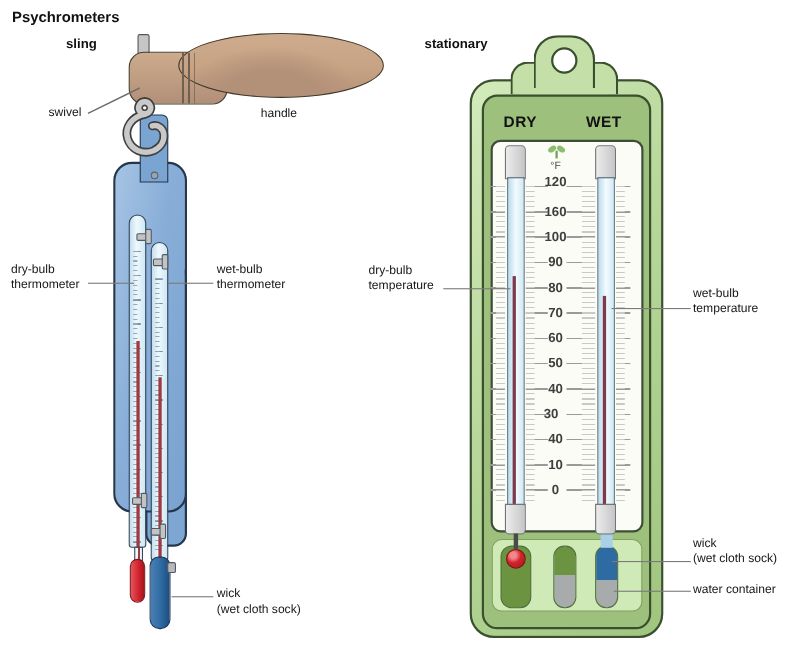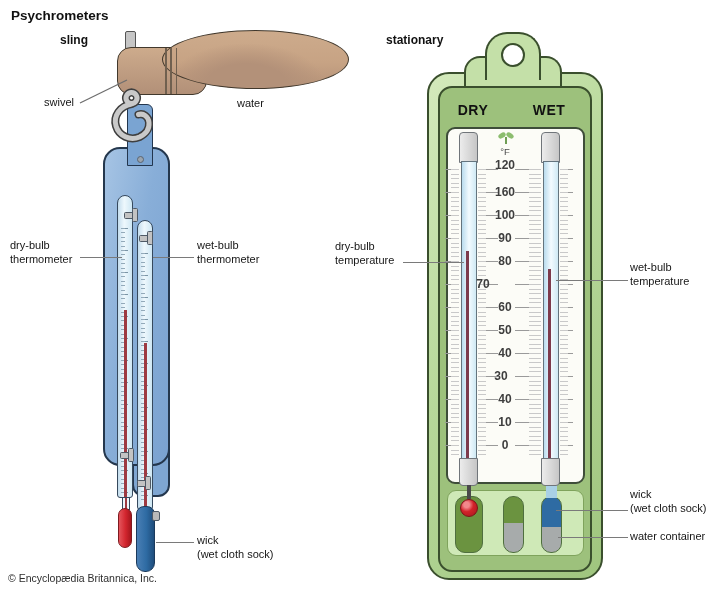--- a/index.html
+++ b/index.html
@@ -83,21 +83,21 @@
 
   <svg class="overlay" width="720" height="592" viewBox="0 0 720 592">
     <line x1="80" y1="103" x2="127" y2="80" stroke="#6e6e6e" stroke-width="1.3"></line>
     <path d="M131.5 92.5 a5.5 5.5 0 1 0 .01 0" fill="none" stroke="#3f3f3f" stroke-width="8" stroke-linecap="round"></path>
     <path d="M131.5 104 C120 106 113 116 116 126 C119 136 130 141 139.5 137 C146 134 149.5 128.5 149 122.5 C148.5 116.5 143.5 113 138.5 114.5" fill="none" stroke="#3f3f3f" stroke-width="8" stroke-linecap="round"></path>
     <path d="M131.5 92.5 a5.5 5.5 0 1 0 .01 0" fill="none" stroke="#c9c9c9" stroke-width="5" stroke-linecap="round"></path>
     <path d="M131.5 104 C120 106 113 116 116 126 C119 136 130 141 139.5 137 C146 134 149.5 128.5 149 122.5 C148.5 116.5 143.5 113 138.5 114.5" fill="none" stroke="#c9c9c9" stroke-width="5" stroke-linecap="round"></path>
   </svg>
 
   <div class="lbl" style="left:44px;top:96px;">swivel</div>
-  <div class="lbl" style="left:237px;top:97px;">water</div>
+  <div class="lbl" style="left:237px;top:97px;">handle</div>
   <div class="lbl" style="left:10px;top:239px;">dry-bulb
 thermometer</div>
   <div class="ptr" style="left:80px;top:256.5px;width:42px;"></div>
   <div class="lbl" style="left:197px;top:239px;">wet-bulb
 thermometer</div>
   <div class="ptr" style="left:153px;top:256.5px;width:41px;"></div>
   <div class="lbl" style="left:197px;top:534px;">wick
 (wet cloth sock)</div>
   <div class="ptr" style="left:156px;top:541.5px;width:38px;"></div>
 
@@ -139,36 +139,35 @@
     <div class="abs" style="left:9px;top:3px;width:8px;height:5px;border-radius:50%;background:#8cbd6f;transform:rotate(32deg);"></div>
     <div class="abs" style="left:8px;top:7px;width:2px;height:7px;background:#6f9e55;"></div>
   </div>
   <div class="abs" style="left:496px;top:146px;width:18px;text-align:center;font-size:9.5px;color:#4a4a4a;">°F</div>
 
   <span class="num" style="left:490px;top:158px;">120</span>
   <span class="num" style="left:490px;top:185px;">160</span>
   <span class="num" style="left:490px;top:208px;">100</span>
   <span class="num" style="left:490px;top:231px;text-align:center;">90</span>
   <span class="num" style="left:490px;top:254px;">80</span>
-  <span class="num" style="left:468px;top:277px;">70</span>
+  <span class="num" style="left:490px;top:277px;">70</span>
   <span class="num" style="left:490px;top:300px;">60</span>
   <span class="num" style="left:490px;top:323px;">50</span>
   <span class="num" style="left:490px;top:346px;">40</span>
   <span class="num" style="left:486px;top:369px;">30</span>
   <span class="num" style="left:490px;top:392px;">40</span>
   <span class="num" style="left:490px;top:415px;">10</span>
   <span class="num" style="left:490px;top:438px;">0</span>
 
   <div class="lbl" style="left:335px;top:240px;">dry-bulb
 temperature</div>
   <div class="ptr" style="left:403px;top:262px;width:61px;"></div>
   <div class="lbl" style="left:630px;top:261px;">wet-bulb
 temperature</div>
   <div class="ptr" style="left:556px;top:279.5px;width:72px;"></div>
   <div class="lbl" style="left:630px;top:488px;">wick
 (wet cloth sock)</div>
   <div class="ptr" style="left:556px;top:509.5px;width:72px;"></div>
   <div class="lbl" style="left:630px;top:530px;">water container</div>
   <div class="ptr" style="left:558px;top:536.5px;width:70px;"></div>
 
-  <div class="abs" style="left:8px;top:572px;font-size:10.5px;color:#2e2e2e;">© Encyclopædia Britannica, Inc.</div>
 
 </div>
 
 </body></html>

